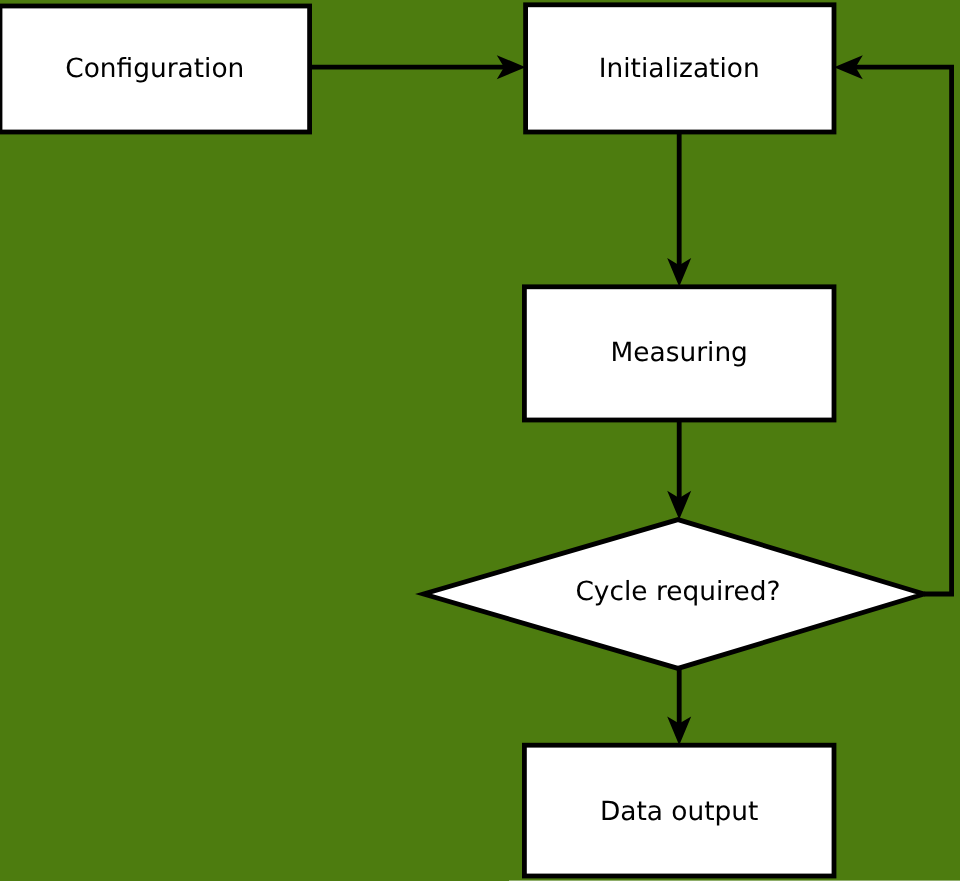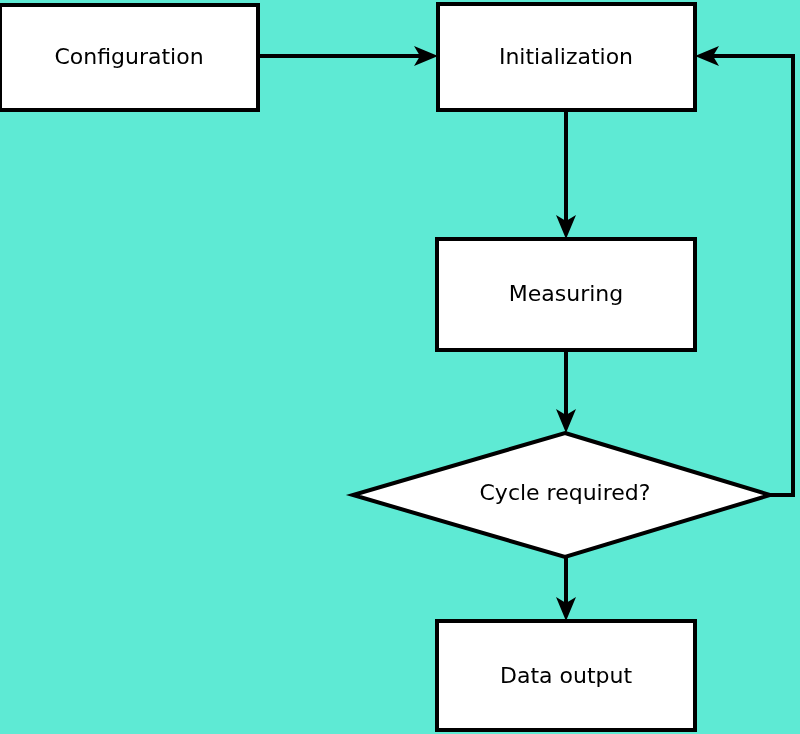--- a/index.html
+++ b/index.html
@@ -10,21 +10,21 @@
   body {
     width: 800px;
     height: 734px;
     overflow: hidden;
     font-family: "DejaVu Sans", "Liberation Sans", sans-serif;
   }
   #diagram-root {
     position: relative;
     width: 800px;
     height: 734px;
-    background: #5eead4;
+    background: #4d7c0f;
   }
   #flow-svg {
     position: absolute;
     top: 0;
     left: 0;
     width: 800px;
     height: 734px;
     display: block;
   }
   .node-shape {

